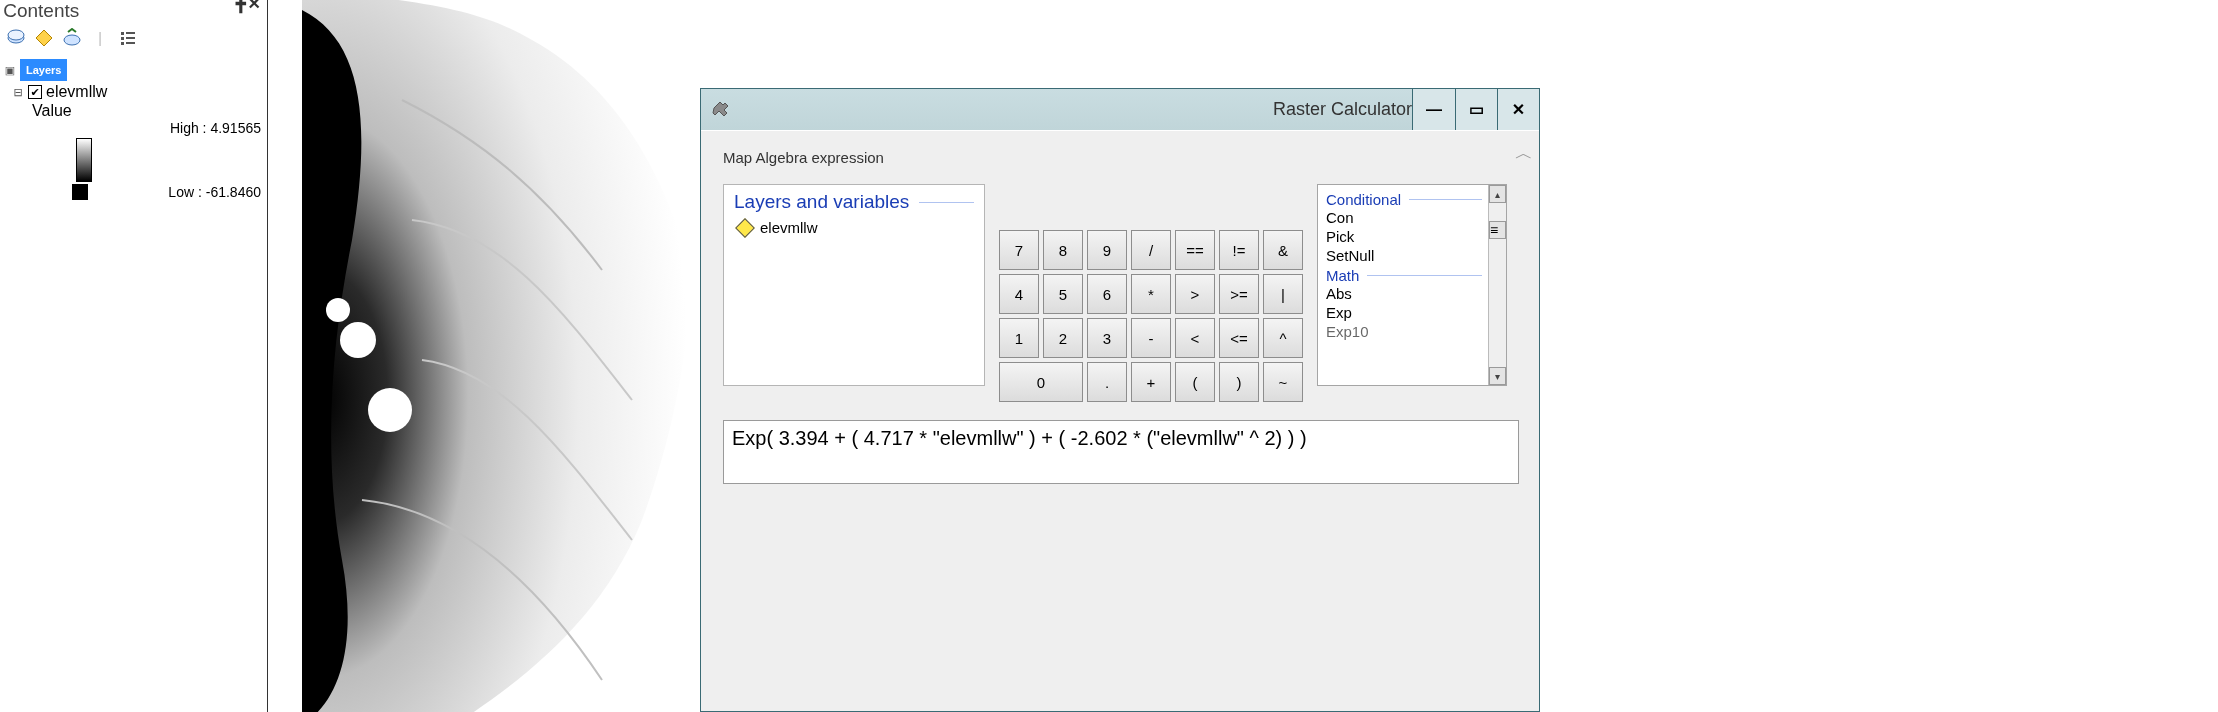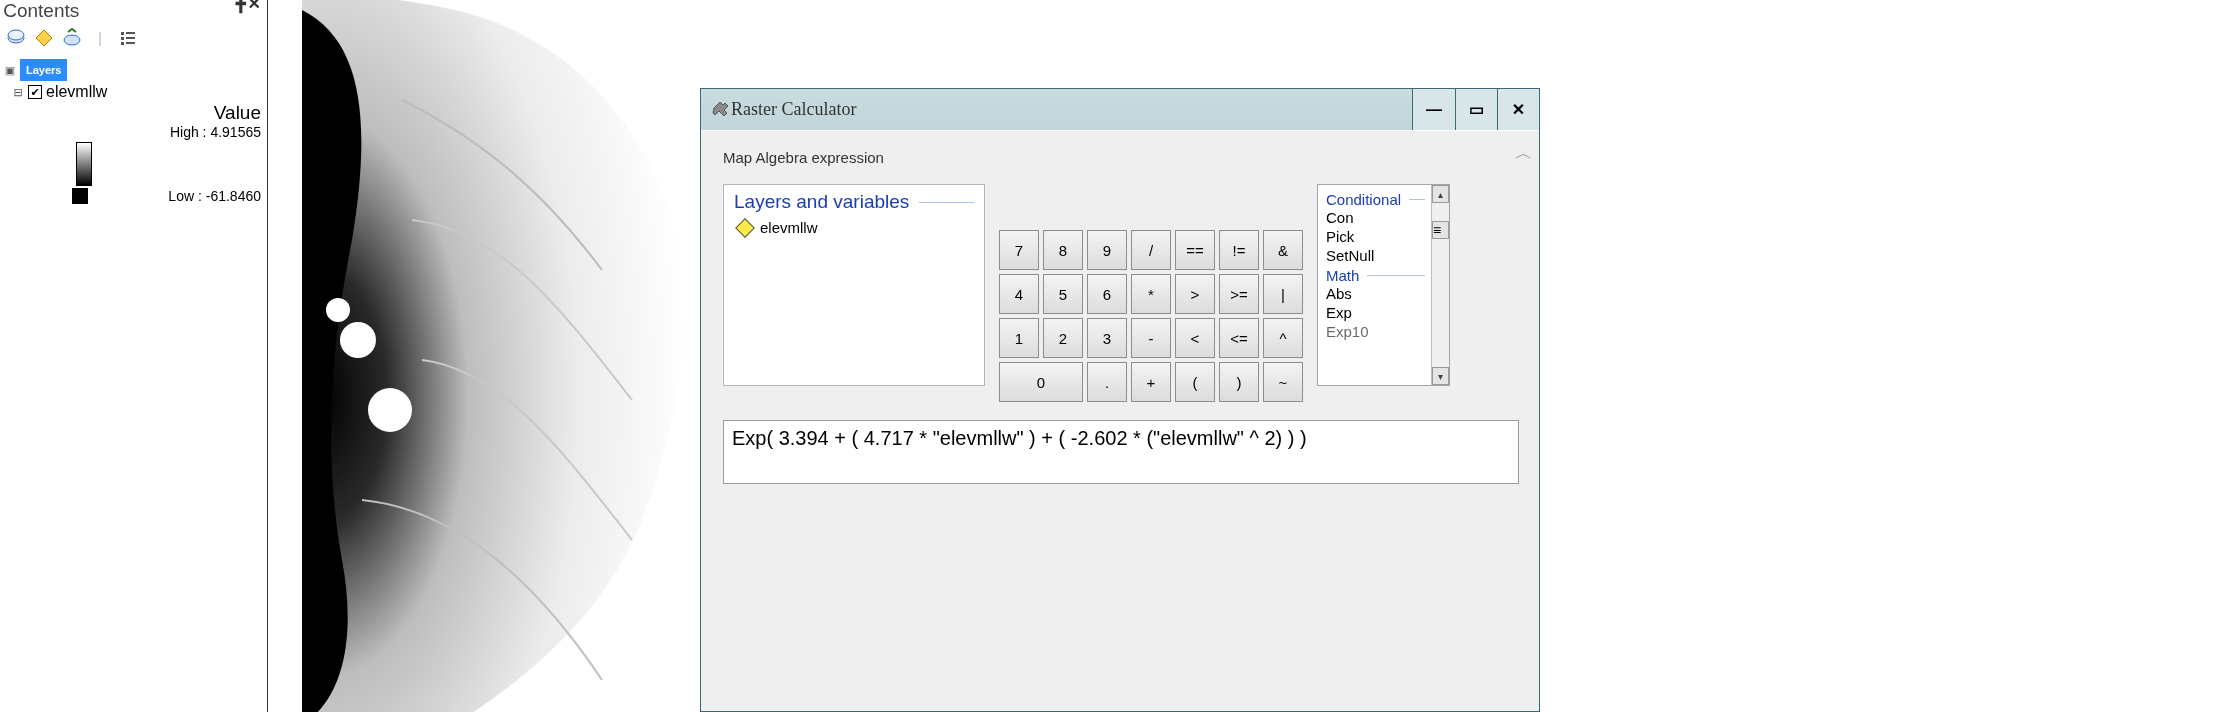--- a/index.html
+++ b/index.html
@@ -72,21 +72,21 @@
     display:flex;align-items:center;justify-content:center;
     font-size:11px;
   }
   .gradient-swatch {
     width: 16px;
     height: 44px;
     background: linear-gradient(to bottom, #fff, #000);
     border: 1px solid #000;
     margin: 2px 6px 2px 72px;
   }
-  .value-label { margin-left: 28px; font-size:19px;text-align:right;}
+  .value-label { margin-left: 28px; font-size:16px;}
   .high-block, .low-block { display:flex; align-items:center; gap:8px; margin-left:68px;justify-content:space-between;}
   .black-swatch { width:16px; height:16px; background:#000; }
   .spacer-sw { width:16px; height:16px; }
 
   
   .map-area {
     position:absolute;
     left:270px; top:0;
     width:720px; height:712px;
     background:#fff;
@@ -115,24 +115,23 @@
     border-bottom:1px solid #fff;
     display:flex;
     align-items:center;
     position:relative;
   }
   .hammer-icon {
     width:20px;height:20px;margin-left:10px;
   }
   .dialog-title {
     flex:1;
-    text-align:left;
+    text-align:right;
     font-size:18px;
     color:#333;
-    font-family:Liberation Serif, serif;
   }
   .winbtns {
     display:flex;
     border-left:1px solid #3a6a74;
     height:100%;
   }
   .winbtn {
     width:42px;height:100%;
     display:flex;align-items:center;justify-content:center;
     border-left:1px solid #3a6a74;
@@ -185,21 +184,21 @@
   .key {
     background:linear-gradient(to bottom,#f4f4f4,#dcdcdc);
     border:1px solid #8d8d8d;
     display:flex;align-items:center;justify-content:center;
     font-size:15px;
     cursor:pointer;
   }
   .key.wide { grid-column: span 2; }
 
   .funcbox {
-    width:133px; height:202px;
+    width:190px; height:202px;
     border:1px solid #a5a5a5;
     background:#fff;
     display:flex;
     position:relative;
   }
   .funcbox-inner {
     flex:1; overflow:hidden;
     padding:4px 0 0 8px;
     font-size:15px;
   }

